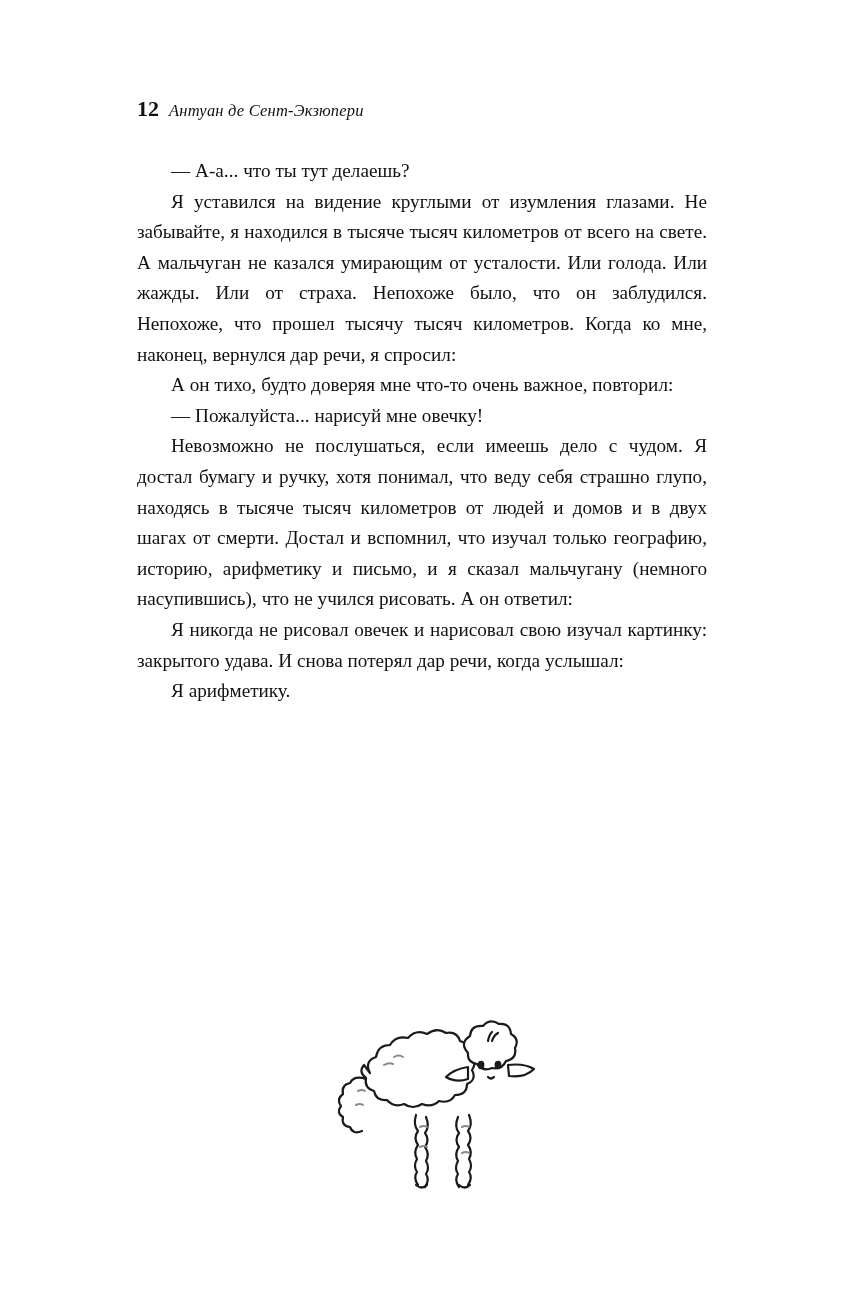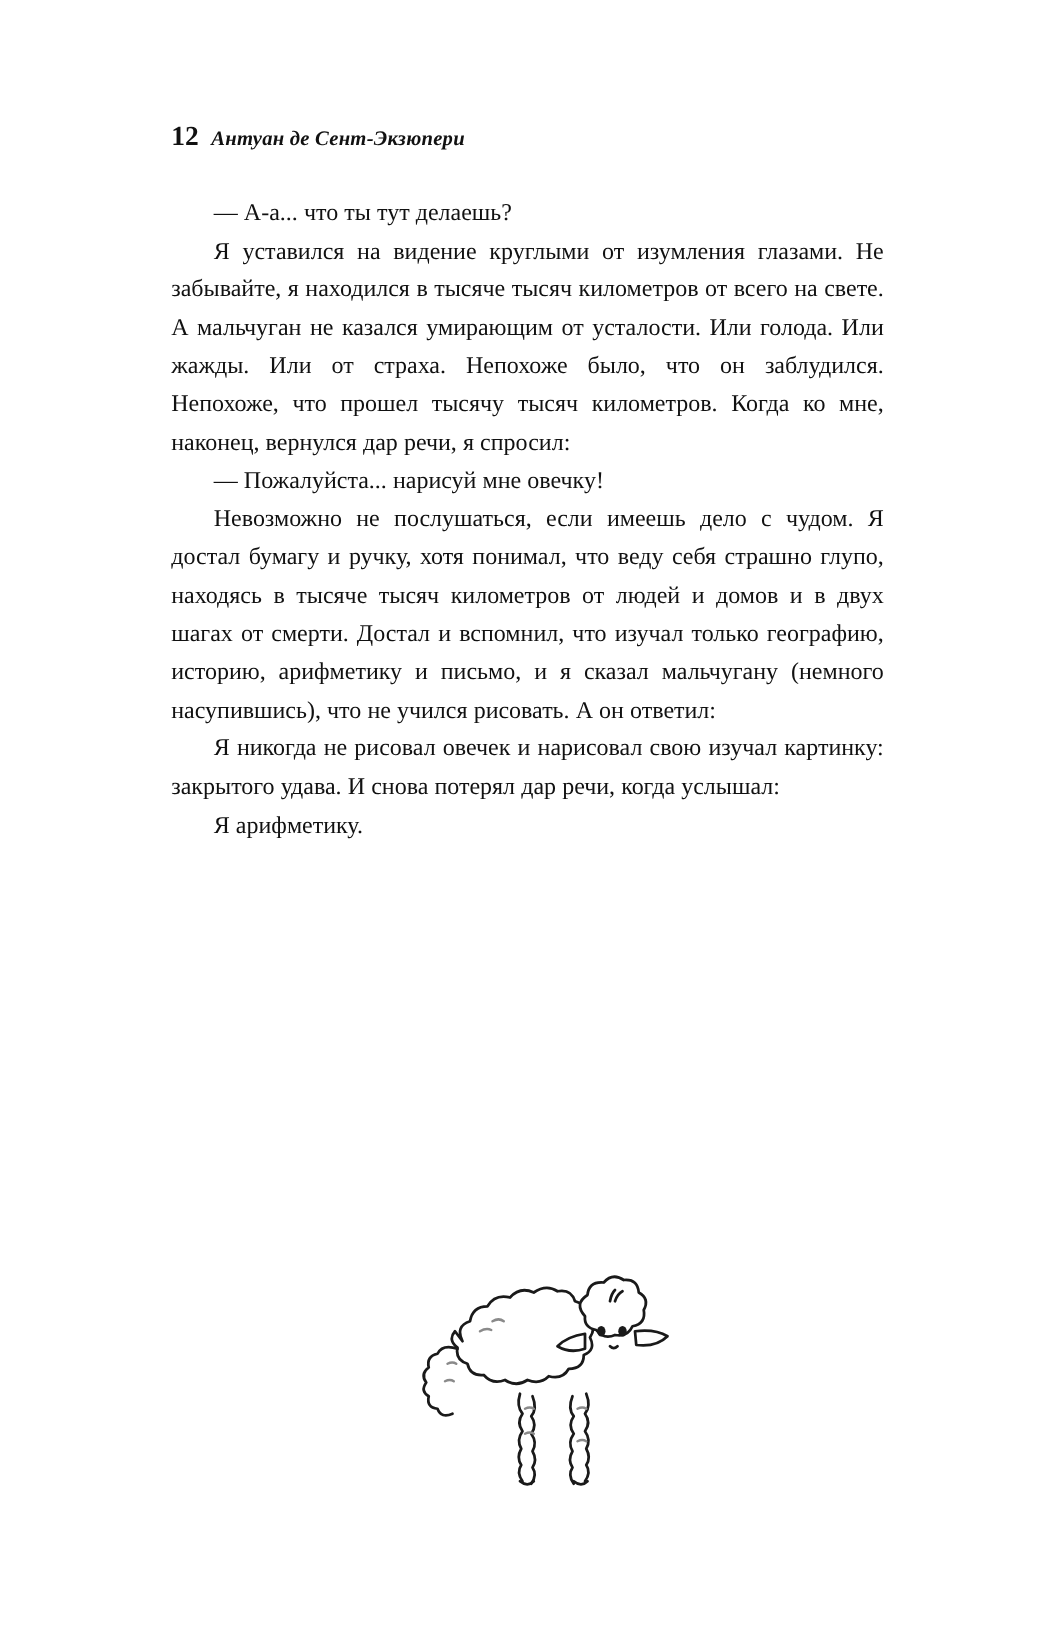--- a/index.html
+++ b/index.html
@@ -35,21 +35,21 @@
     margin-bottom: 34px;
   }
   .page-number {
     font-size: 22px;
     font-weight: 700;
     font-family: "Liberation Serif", "DejaVu Serif", serif;
     letter-spacing: 0px;
   }
   .running-head {
     font-size: 16.5px;
-    font-weight: 700;
+    font-weight: 400;
     font-style: italic;
     font-family: "Liberation Serif", "DejaVu Serif", serif;
     letter-spacing: 0.2px;
   }
   p.body-par {
     margin: 0;
     font-size: 19.2px;
     line-height: 30.6px;
     text-align: justify;
     text-indent: 34px;
@@ -78,20 +78,21 @@
 
   <div class="content">
 
     <div class="header-line">
       <span class="page-number">12</span>
       <span class="running-head">Антуан де Сент-Экзюпери</span>
     </div>
 
     <p class="body-par dialogue">— А-а... что ты тут делаешь?</p>
     <p class="body-par">Я уставился на видение круглыми от изумления глазами. Не забывайте, я находился в тысяче тысяч километров от всего на свете. А мальчуган не казался умирающим от уста­лости. Или голода. Или жажды. Или от страха. Непохоже было, что он заблудился. Непохоже, что прошел тысячу тысяч километров. Когда ко мне, наконец, вернулся дар речи, я спросил:</p>
+    <p class="body-par">А он тихо, будто доверяя мне что-то очень важное, по­вторил:</p>
     <p class="body-par dialogue">— Пожалуйста... нарисуй мне овечку!</p>
     <p class="body-par">Невозможно не послушаться, если имеешь дело с чудом. Я достал бумагу и ручку, хотя понимал, что веду себя страшно глупо, находясь в тысяче тысяч километров от людей и домов и в двух шагах от смерти. Достал и вспомнил, что изучал только географию, историю, арифметику и письмо, и я сказал мальчугану (немного насупившись), что не учился рисовать. А он ответил:</p>
     <p class="body-par">Я никогда не рисовал овечек и нарисовал свою изучал картинку: закрытого удава. И снова потерял дар речи, когда услышал:</p>
     <p class="body-par">Я арифметику.</p>
 
   </div>
 
   <div class="figure">
     <svg width="260" height="200" viewBox="0 0 260 200" xmlns="http://www.w3.org/2000/svg">
       <g fill="none" stroke="#1a1a1a" stroke-width="2.2" stroke-linecap="round" stroke-linejoin="round">

